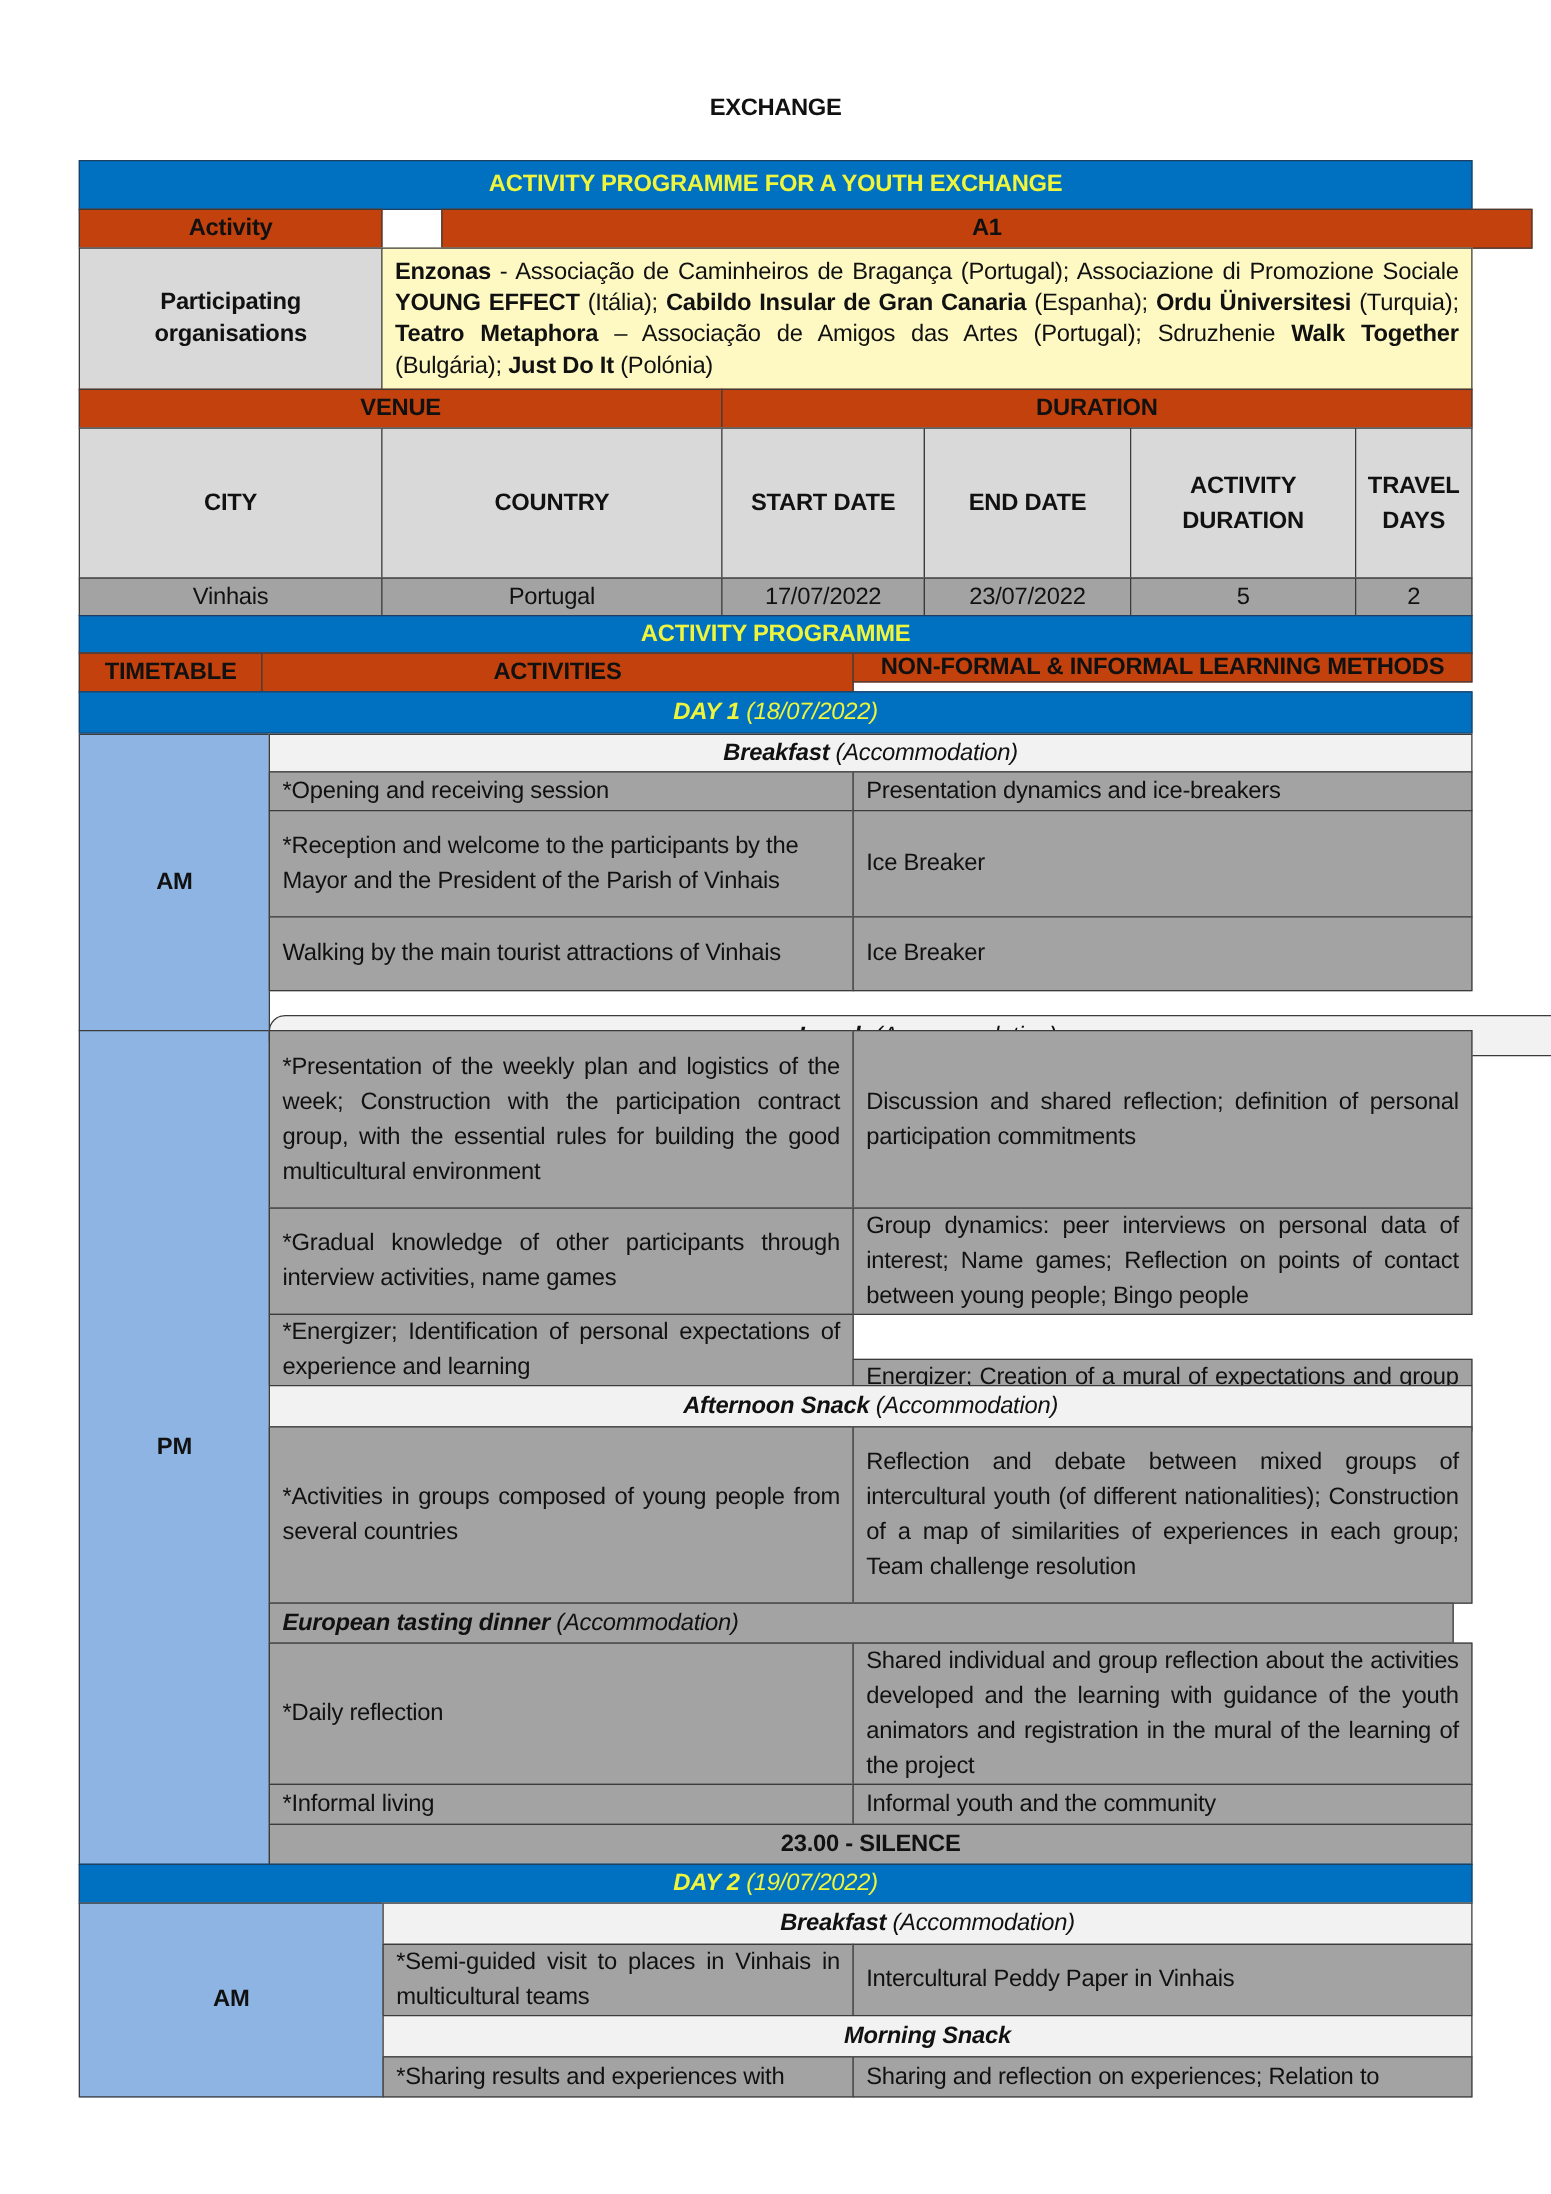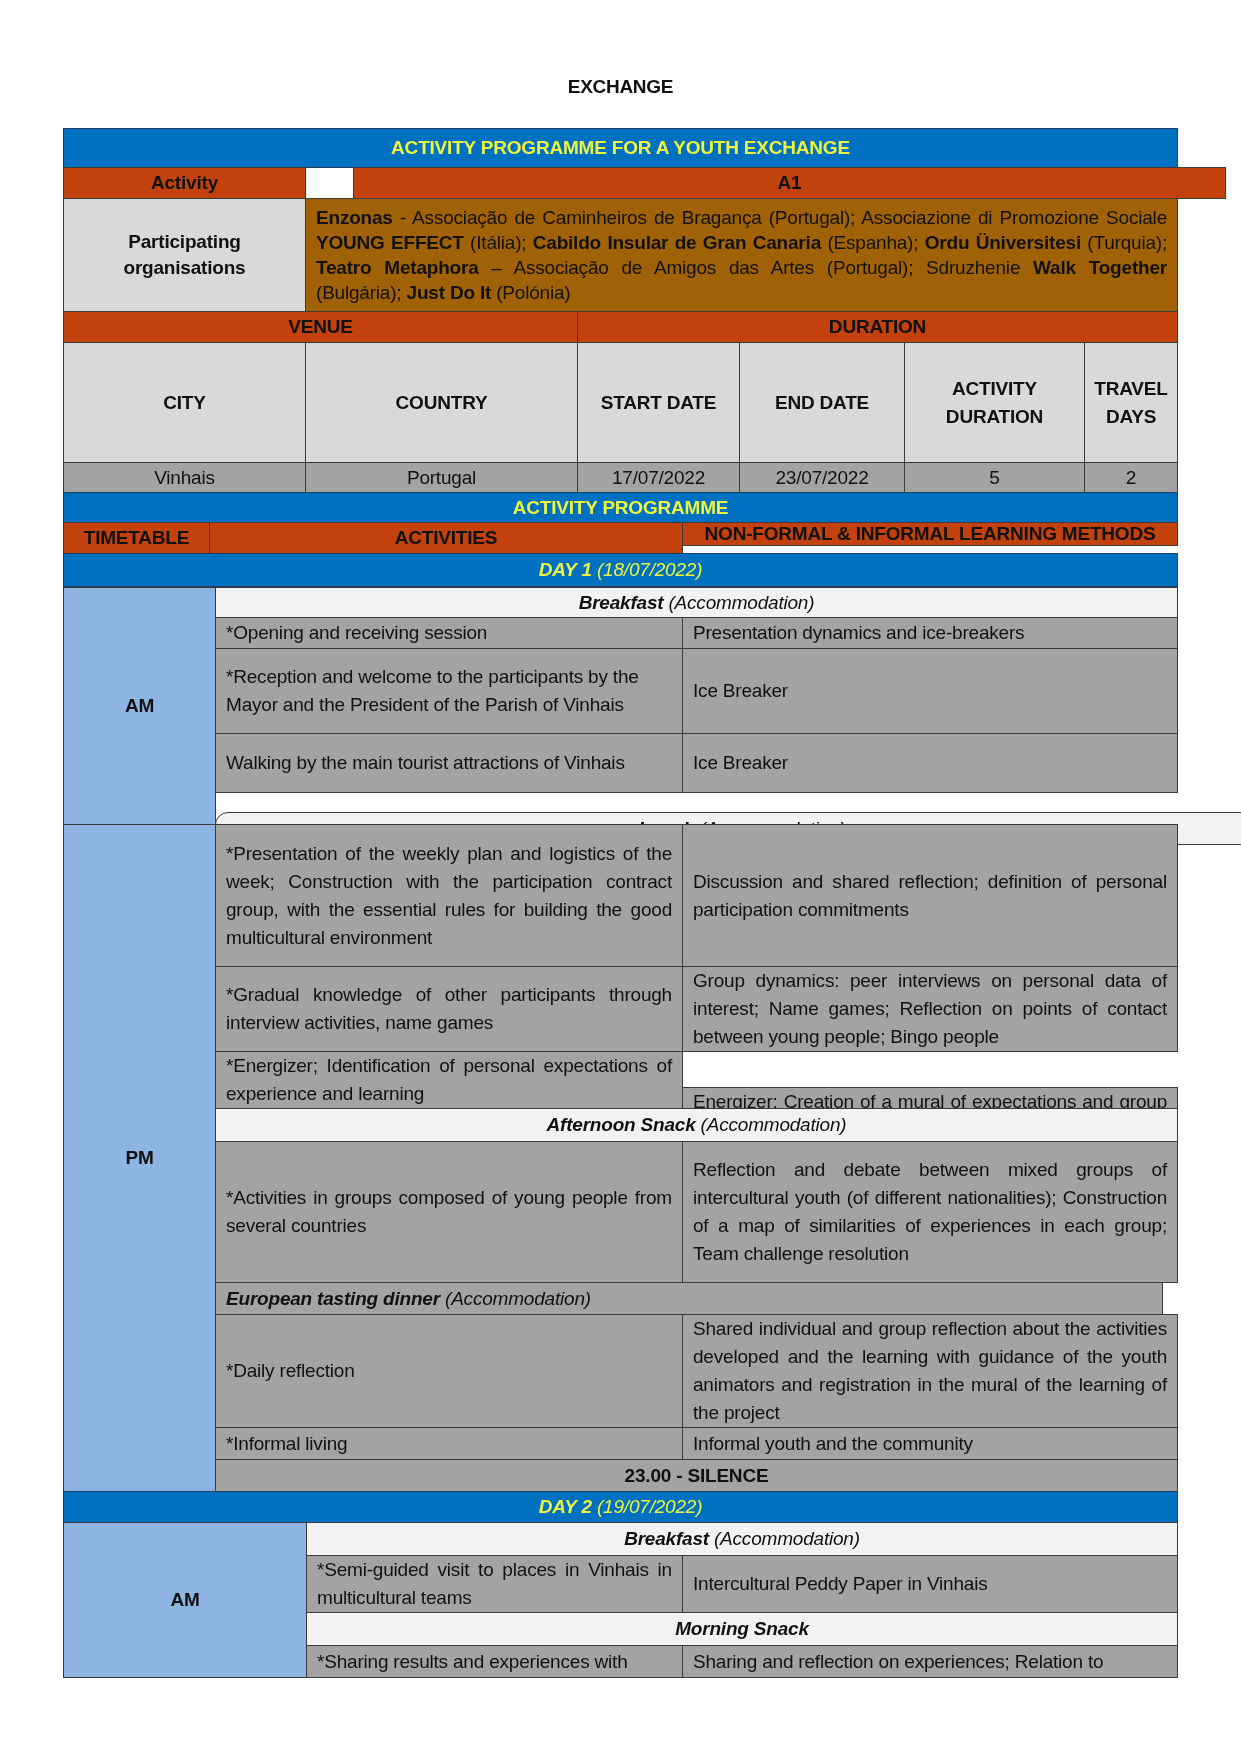--- a/index.html
+++ b/index.html
@@ -18,21 +18,21 @@
   .lblue{background:#a3a3a3;}
   .tblue{background:#8DB4E2;font-weight:bold;}
   .meal{background:#F2F2F2;}
   .b{font-weight:bold;}
   .left{justify-content:flex-start;text-align:justify;padding:0 10px;}
   .left > span{display:block;width:100%;}
   .just{text-align:justify;text-align-last:left;}
   .center{text-align:center;}
   .meal .mb{font-weight:bold;font-style:italic;}
   .meal .mi{font-style:italic;margin-left:5px;}
-  .orgs{justify-content:flex-start;padding:0 10px;text-align:justify;text-align-last:left;background:#a16207;font-size:19px;line-height:25px;}
+  .orgs{justify-content:flex-start;padding:0 10px;text-align:justify;text-align-last:left;background:#fef9c3;font-size:19px;line-height:25px;}
   .orgs b{font-weight:bold;}
 </style>
 </head>
 <body>
 
 <div class="page-title">EXCHANGE</div>
 
 <div class="c blue" style="left:63px;top:128px;width:1115px;height:40px;">
   <span>ACTIVITY PROGRAMME FOR A YOUTH EXCHANGE</span>
 </div>

